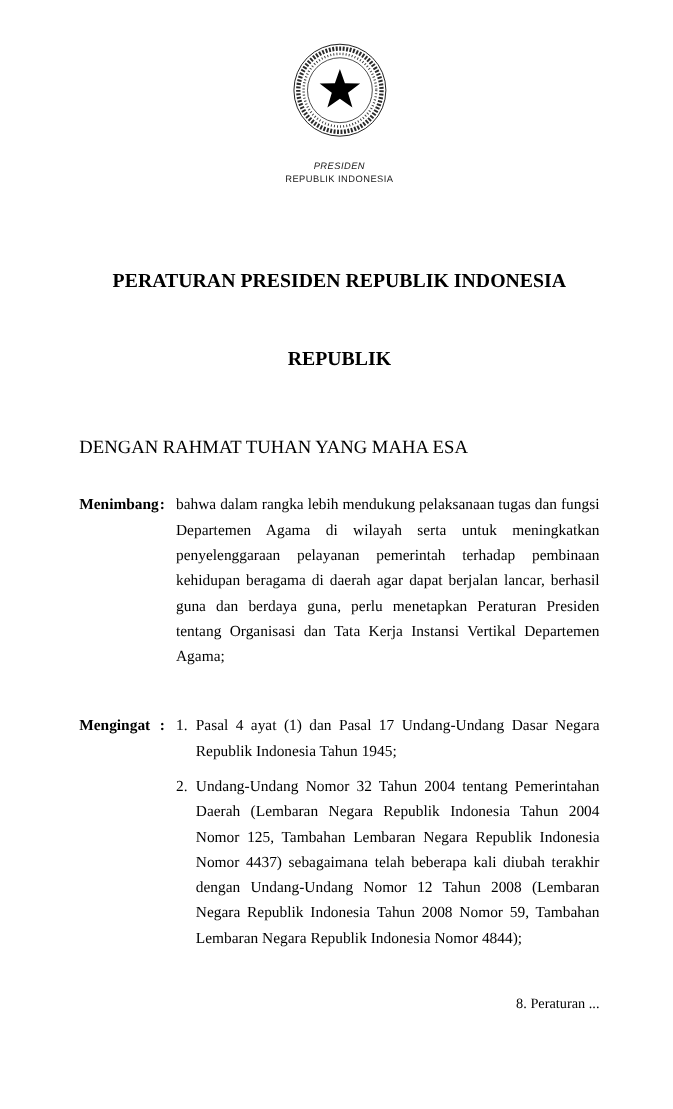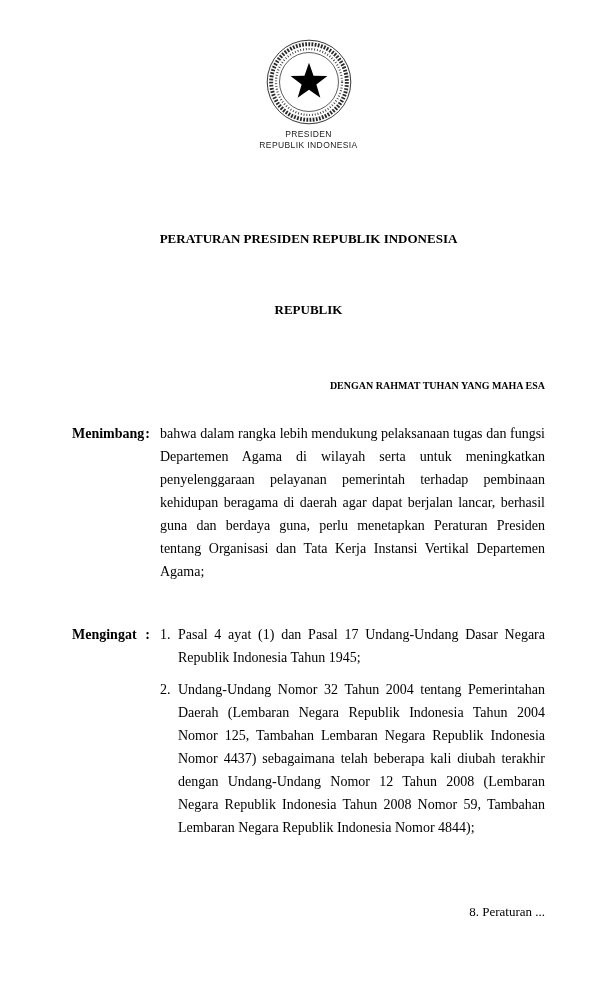--- a/index.html
+++ b/index.html
@@ -22,36 +22,36 @@
   .letterhead { text-align: center; }
   .seal-wrap { width: 88px; height: 88px; margin: 0 auto; }
   .seal-wrap svg { display: block; width: 88px; height: 88px; }
   .org-line {
     font-family: "Liberation Sans", sans-serif;
     font-size: 8.5px;
     line-height: 10.5px;
     letter-spacing: 0.4px;
     color: #1a1a1a;
   }
-  .org-line.first { margin-top: 3px; }
+  .org-line.first { margin-top: 20px; font-style: italic; }
 
   
   .title-block {
     margin-top: 30px;
     text-align: center;
     font-weight: bold;
-    font-size: 13px;
+    font-size: 18px;
     line-height: 23.5px;
     white-space: pre-wrap;
   }
   .invocation {
     margin-top: 12px;
-    text-align: right;
-    font-weight: bold;
-    font-size: 10px;
+    text-align: left;
+    font-weight: normal;
+    font-size: 17px;
   }
   .issuer {
     margin-top: 13px;
     text-align: center;
     font-weight: bold;
     font-size: 13.5px;
   }
 
   
   .clause {

